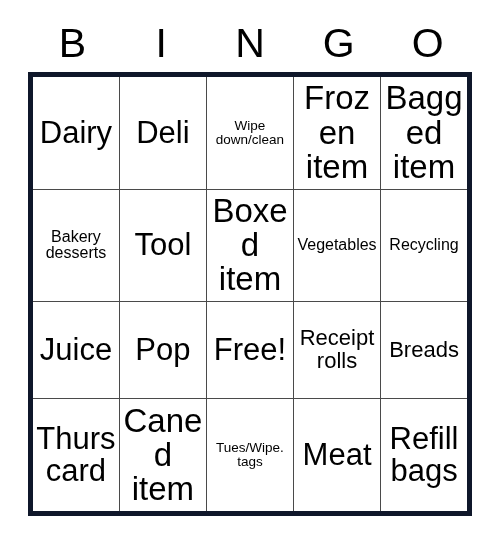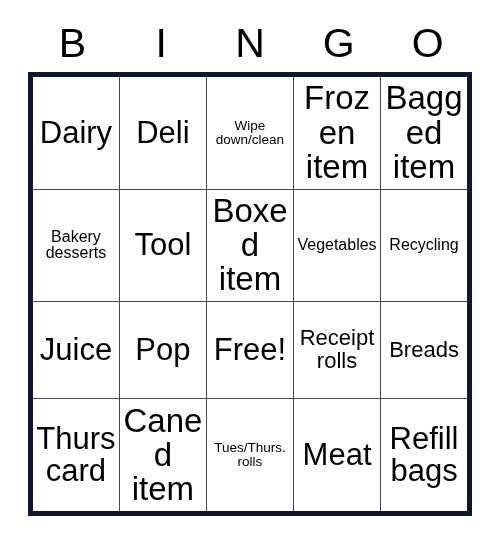--- a/index.html
+++ b/index.html
@@ -139,21 +139,21 @@
           </td>
       </tr>
       <tr>
         <td class="fs-xl">
             <span class="cell-text">Thurs card</span>
           </td>
         <td class="fs-lg">
             <span class="cell-text">Caned item</span>
           </td>
         <td class="fs-xs">
-            <span class="cell-text">Tues/Thurs. rolls</span>
+            <span class="cell-text">Tues/Wipe. tags</span>
           </td>
         <td class="fs-xl">
             <span class="cell-text">Meat</span>
           </td>
         <td class="fs-xl">
             <span class="cell-text">Refill bags</span>
           </td>
       </tr>
     </tbody>
   </table>

